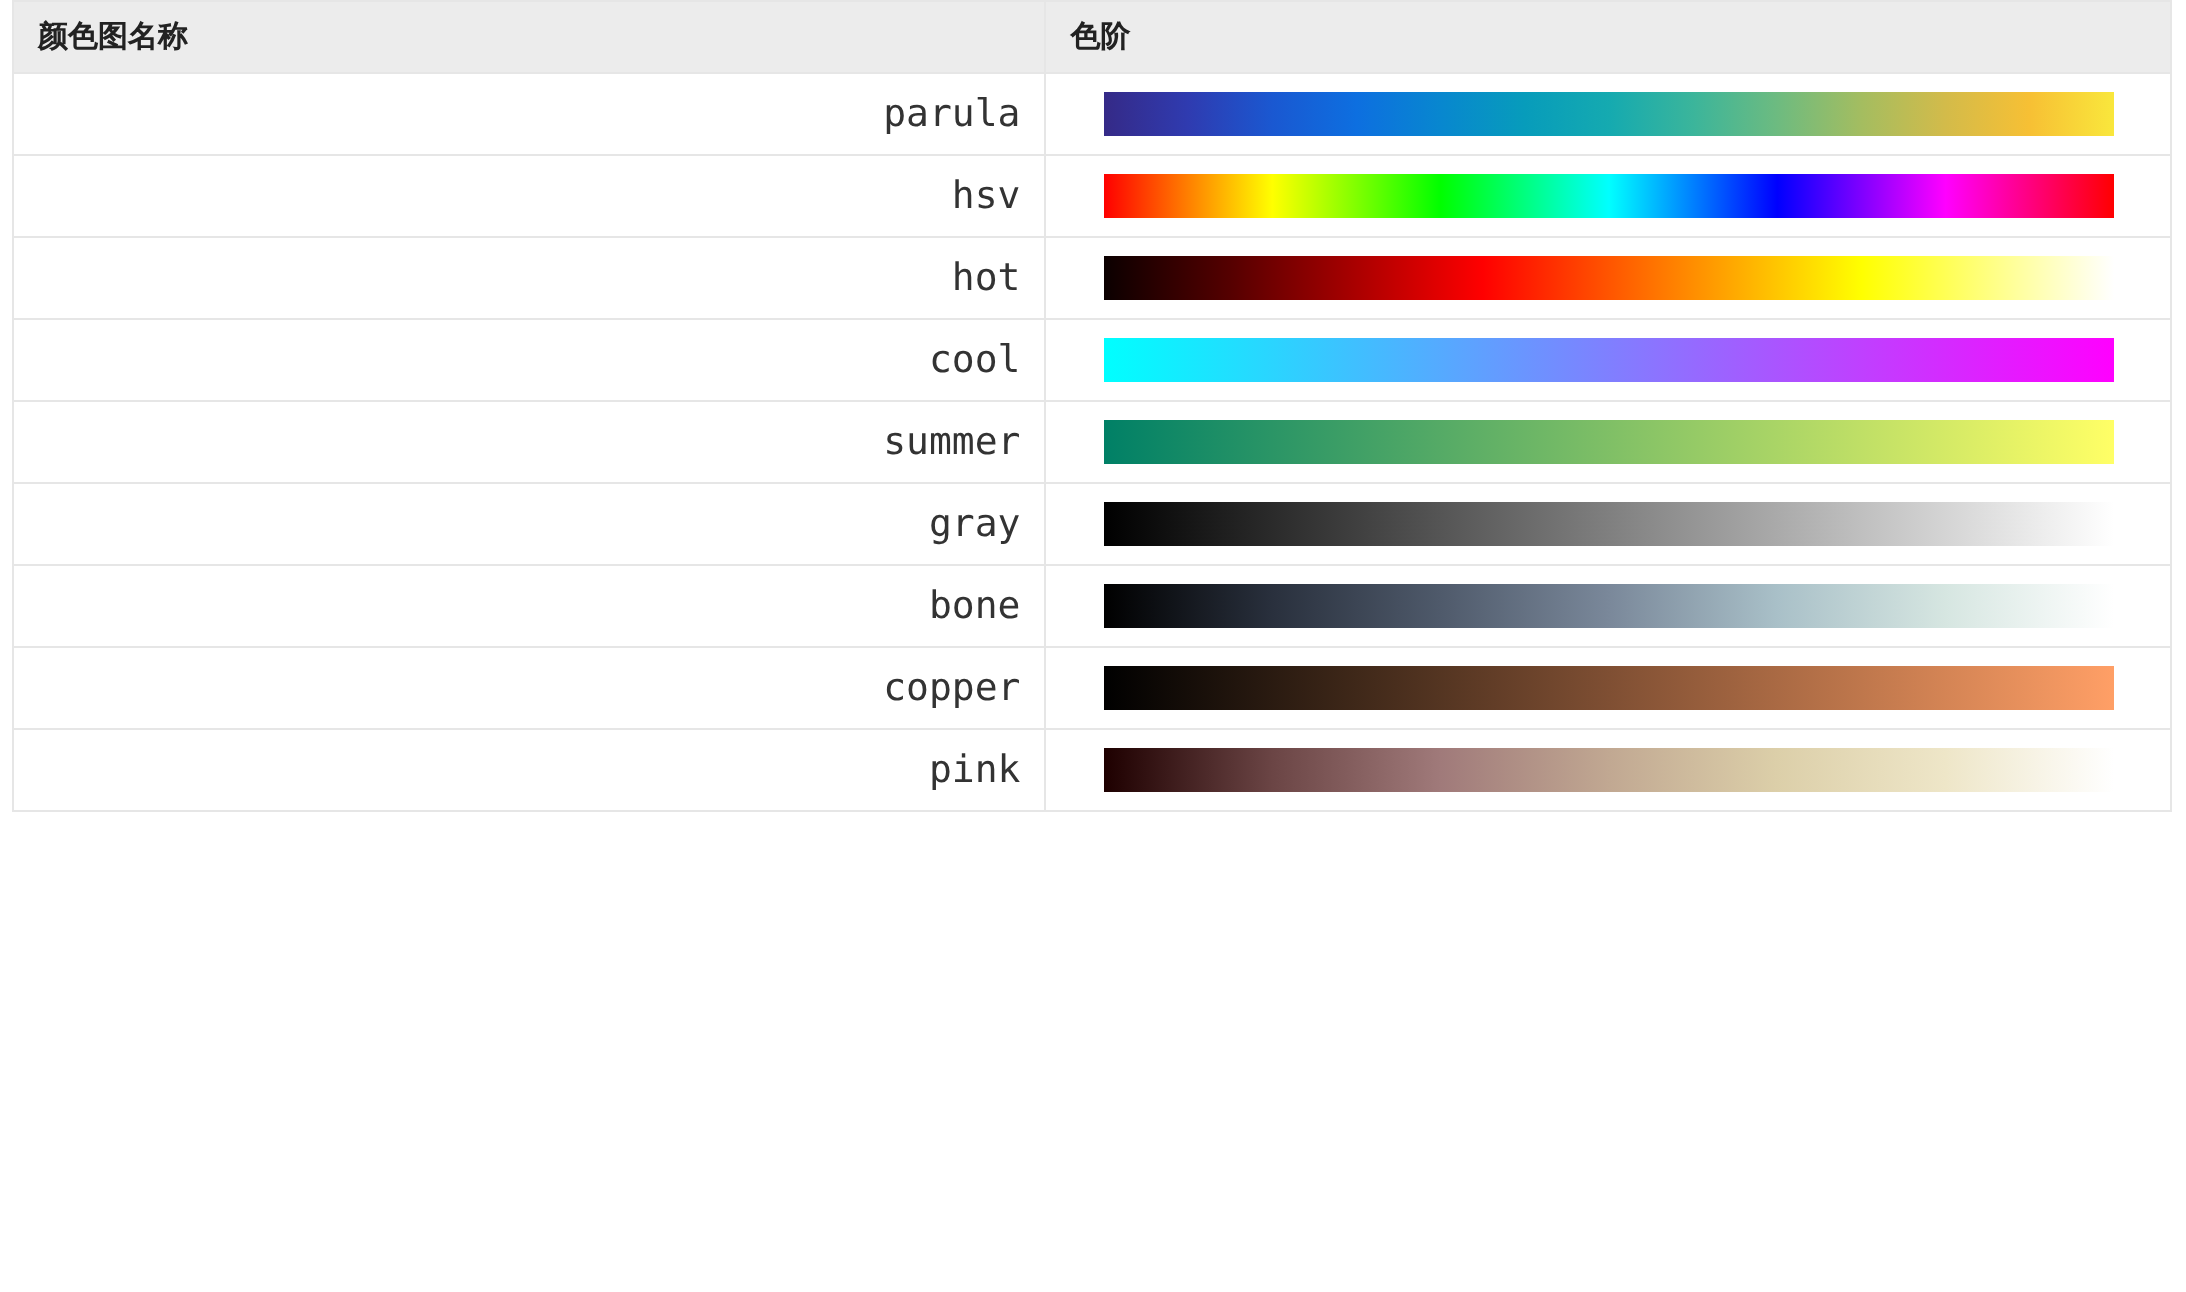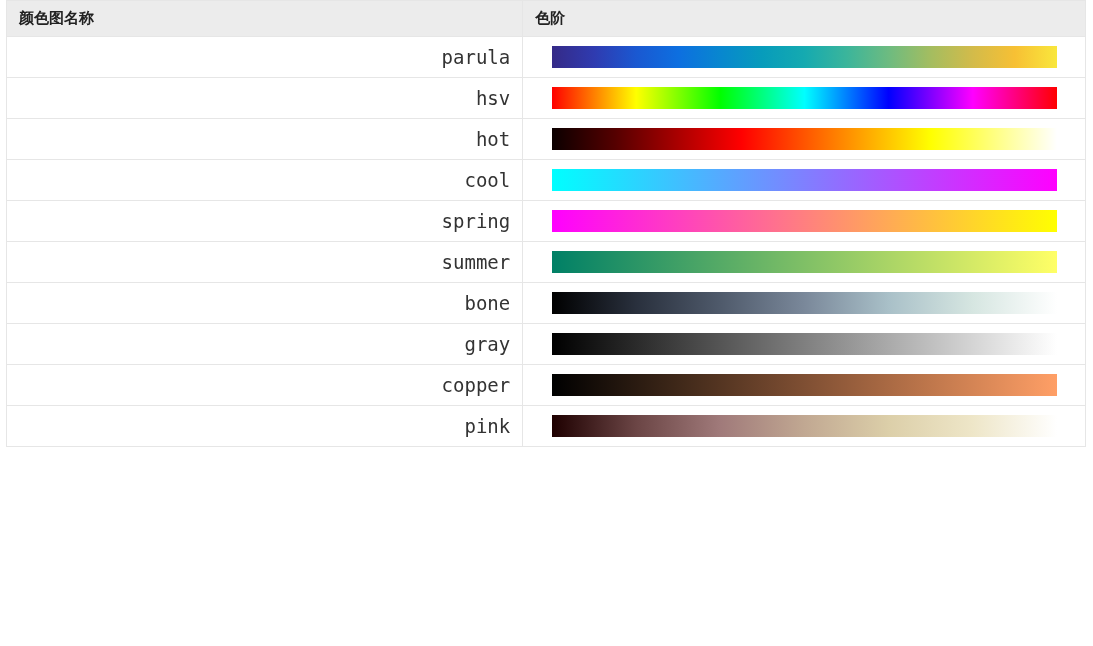--- a/index.html
+++ b/index.html
@@ -58,41 +58,35 @@
             <div class="sw g-hot"></div>
           </td>
         </tr>
         <tr>
           <td class="name">cool</td>
           <td class="swcell">
             <div class="sw g-cool"></div>
           </td>
         </tr>
         <tr>
-          <td class="name">spring</td>
-          <td class="swcell">
-            <div class="sw g-spring"></div>
-          </td>
-        </tr>
-        <tr>
           <td class="name">summer</td>
           <td class="swcell">
             <div class="sw g-summer"></div>
           </td>
         </tr>
         <tr>
+          <td class="name">gray</td>
+          <td class="swcell">
+            <div class="sw g-gray"></div>
+          </td>
+        </tr>
+        <tr>
           <td class="name">bone</td>
           <td class="swcell">
             <div class="sw g-bone"></div>
-          </td>
-        </tr>
-        <tr>
-          <td class="name">gray</td>
-          <td class="swcell">
-            <div class="sw g-gray"></div>
           </td>
         </tr>
         <tr>
           <td class="name">copper</td>
           <td class="swcell">
             <div class="sw g-copper"></div>
           </td>
         </tr>
         <tr>
           <td class="name">pink</td>

